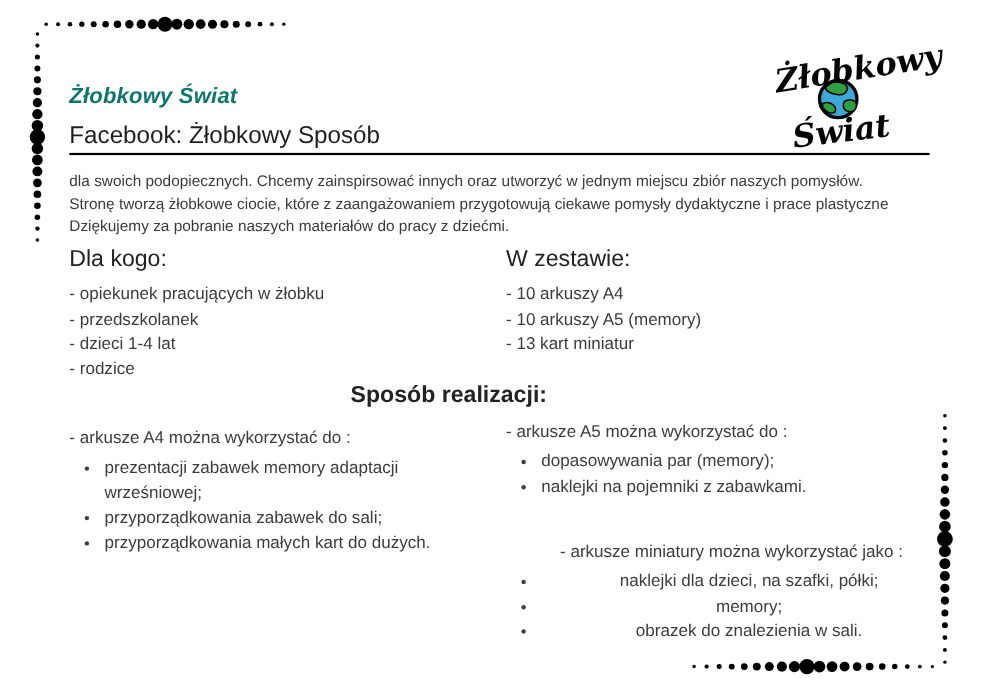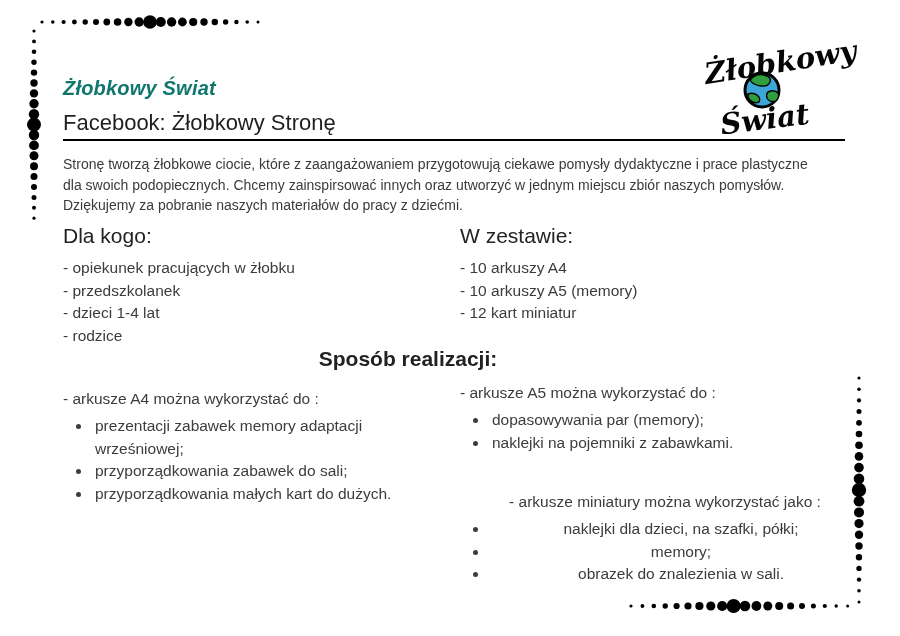--- a/index.html
+++ b/index.html
@@ -170,45 +170,45 @@
         <circle cx="64" cy="64" r="17" fill="#3ea7d9" stroke="#000000" stroke-width="3"></circle>
         <path d="M52 54 q6 -7 14 -5 q8 2 6 7 q-2 5 -9 4 q-8 -1 -11 -6z" fill="#2f9e3f" stroke="#000000" stroke-width="1.4"></path>
         <path d="M50 68 q5 -2 9 1 q4 3 2 7 q-5 2 -9 -2 q-3 -3 -2 -6z" fill="#2f9e3f" stroke="#000000" stroke-width="1.4"></path>
         <path d="M70 66 q6 -3 10 1 q2 4 -2 8 q-6 2 -9 -3 q-1 -4 1 -6z" fill="#2f9e3f" stroke="#000000" stroke-width="1.4"></path>
       </g>
       <text x="68" y="103" font-size="29" text-anchor="middle" transform="rotate(-7 68 103)">Świat</text>
     </svg>
   </div>
 
   <h1 class="title">Żłobkowy Świat</h1>
-  <div class="subtitle">Facebook: Żłobkowy Stronę</div>
+  <div class="subtitle">Facebook: Żłobkowy Sposób</div>
   <div class="rule"></div>
 
   <div class="intro">
+    <div>dla swoich podopiecznych. Chcemy zainspirsować innych oraz utworzyć w jednym miejscu zbiór naszych pomysłów.</div>
     <div>Stronę tworzą żłobkowe ciocie, które z zaangażowaniem przygotowują ciekawe pomysły dydaktyczne i prace plastyczne</div>
-    <div>dla swoich podopiecznych. Chcemy zainspirsować innych oraz utworzyć w jednym miejscu zbiór naszych pomysłów.</div>
     <div>Dziękujemy za pobranie naszych materiałów do pracy z dziećmi.</div>
   </div>
 
   <div class="col-dla">
     <h2 class="sec-heading">Dla kogo:</h2>
     <ul class="dash-list">
       <li>- opiekunek pracujących w żłobku</li>
       <li>- przedszkolanek</li>
       <li>- dzieci 1-4 lat</li>
       <li>- rodzice</li>
     </ul>
   </div>
 
   <div class="col-zes">
     <h2 class="sec-heading">W zestawie:</h2>
     <ul class="dash-list">
       <li>- 10 arkuszy A4</li>
       <li>- 10 arkuszy A5 (memory)</li>
-      <li>- 12 kart miniatur</li>
+      <li>- 13 kart miniatur</li>
     </ul>
   </div>
 
   <div class="mid-heading">Sposób realizacji:</div>
 
   <div class="usage-col usage-left">
     <p class="usage-intro">- arkusze A4 można wykorzystać do :</p>
     <ul class="bullet-list">
       <li>prezentacji zabawek memory adaptacji wrześniowej;</li>
       <li>przyporządkowania zabawek do sali;</li>

